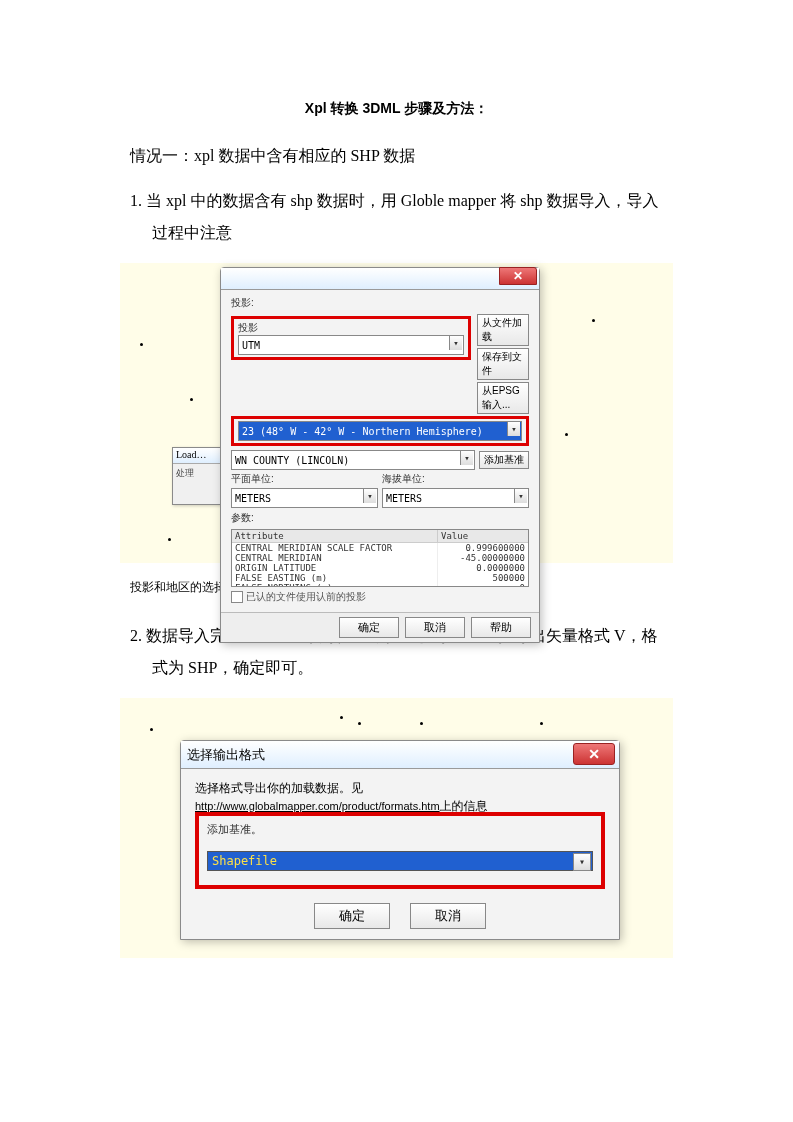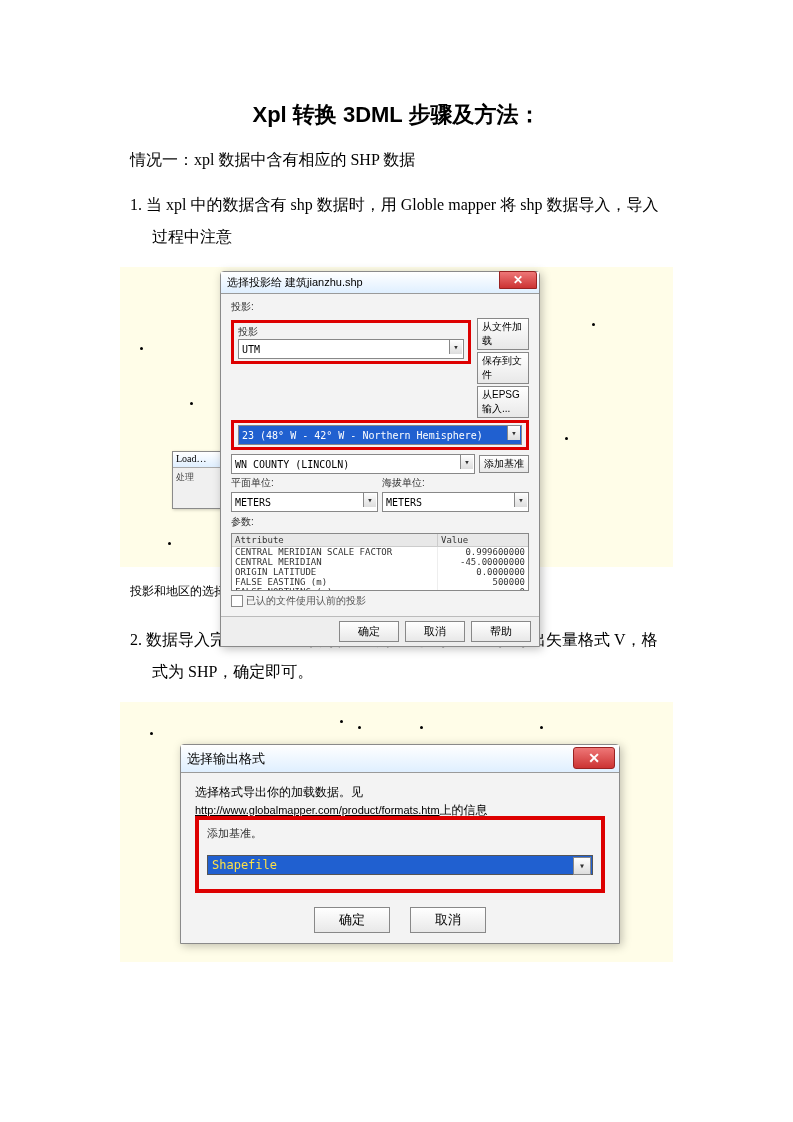--- a/index.html
+++ b/index.html
@@ -8,23 +8,23 @@
       height: 1122px;
       background: #fff;
       font-family: "SimSun", "宋体", serif;
       position: relative;
     }
     .doc-content {
       padding: 100px 130px 30px 130px;
     }
     .title {
       text-align: center;
-      font-size: 22px;
+      font-size: 14px;
       font-weight: bold;
-      margin-bottom: 20px;
+      margin-bottom: 28px;
       font-family: "SimHei", "黑体", sans-serif;
     }
     .subtitle {
       font-size: 16px;
       margin-bottom: 18px;
     }
     .numitem {
       font-size: 16px;
       line-height: 2;
       margin-bottom: 14px;
@@ -169,21 +169,20 @@
     <div class="dot" style="left:48px;top:275px"></div>
     <div class="dot" style="left:70px;top:135px"></div>
 
     <div class="loadwin">
       <div class="lh">Load…</div>
       <div class="lb">处理</div>
     </div>
 
     <div class="win" style="left:100px; top:4px; width:320px;">
       <div class="titlebar">
-        <span class="ttext">选择投影给 建筑jianzhu.shp</span>
         <div class="closebtn">
             <span>✕</span>
           </div>
       </div>
       <div class="winbody">
         <div class="lbl">投影:</div>
 
         <div style="display:flex; gap:6px; align-items:flex-start; margin-top:4px;">
           <div class="redbox" style="flex:1;">
             <div class="lbl">投影</div>

